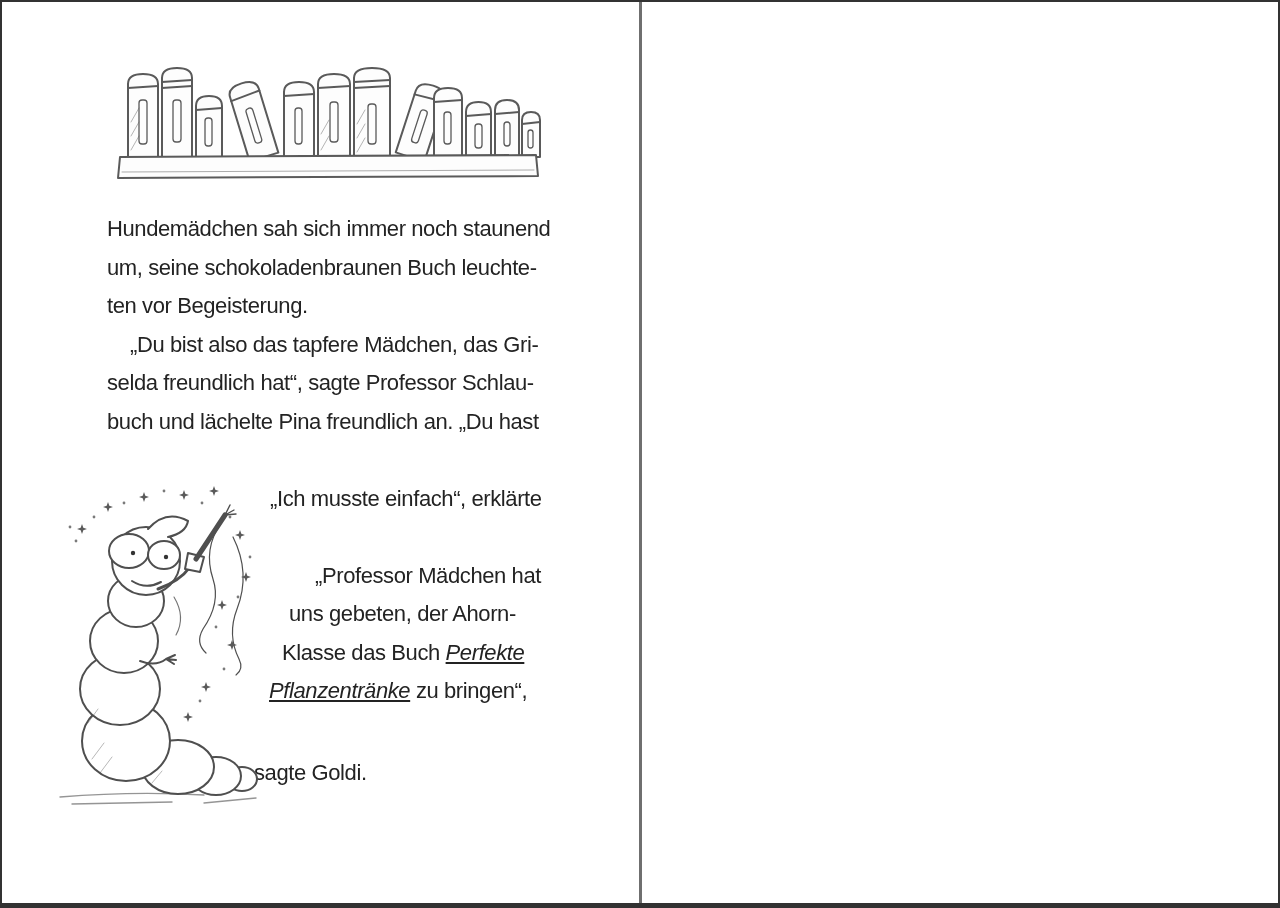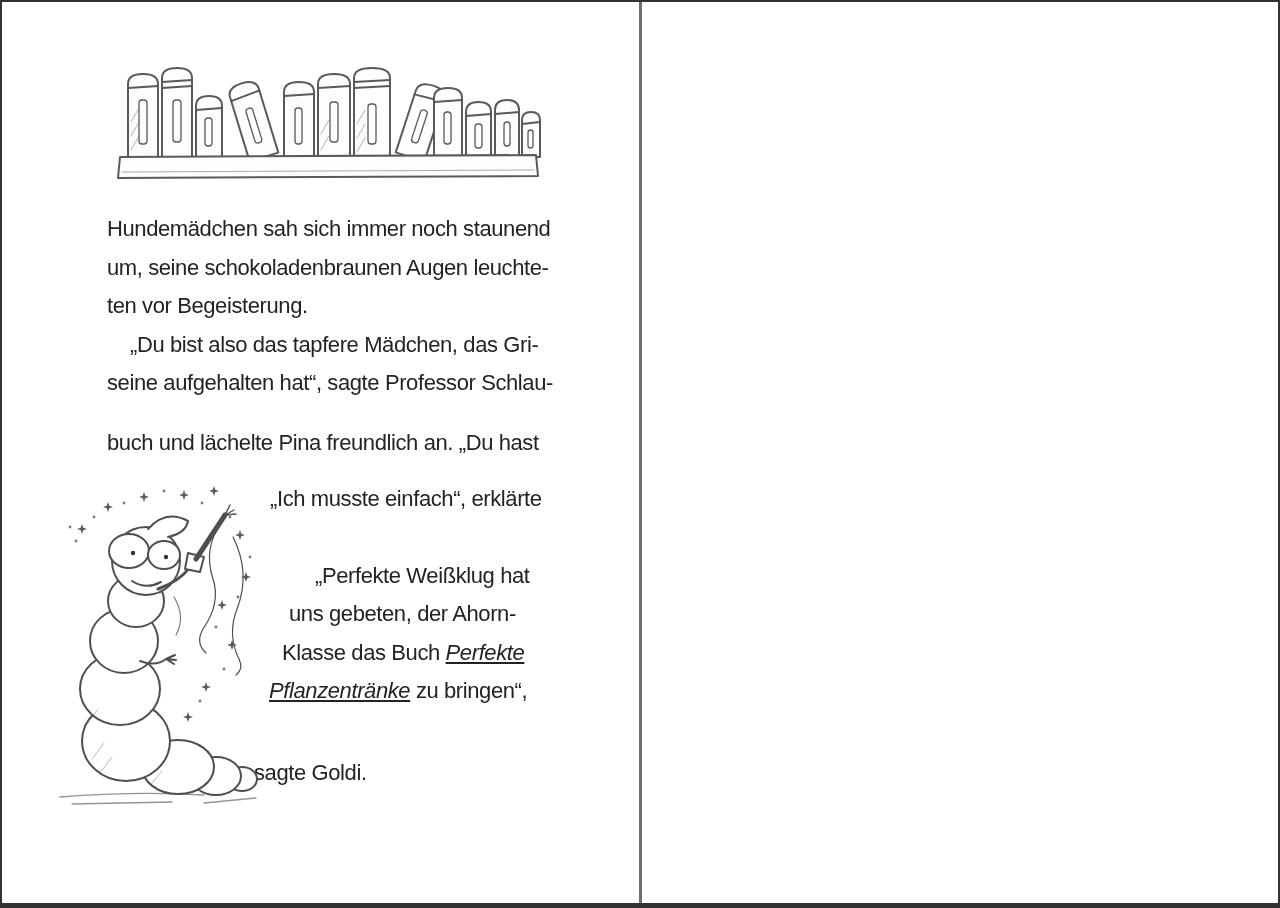--- a/index.html
+++ b/index.html
@@ -76,27 +76,27 @@
         <path d="M410,103 L410,66 Q410,58 419,58 Q428,58 428,66 L428,103 Z"></path>
         <path d="M410,70 L428,68" fill="none"></path>
         <rect x="416" y="76" width="5" height="18" rx="2.5" fill="none" stroke-width="1.3"></rect>
 
         <path d="M8,103 L424,101 L426,122 L6,124 Z"></path>
         <path d="M10,118 L422,116" fill="none" stroke-width="1" opacity="0.5"></path>
       </g>
     </svg>
 
     <div class="tl" style="left:105px;top:212px">Hundemädchen sah sich immer noch staunend</div>
-    <div class="tl" style="left:105px;top:251px">um, seine schokoladenbraunen Augen leuchte-</div>
+    <div class="tl" style="left:105px;top:251px">um, seine schokoladenbraunen Buch leuchte-</div>
     <div class="tl" style="left:105px;top:289px">ten vor Begeisterung.</div>
     <div class="tl" style="left:128px;top:328px">„Du bist also das tapfere Mädchen, das Gri-</div>
-    <div class="tl" style="left:105px;top:366px">seine aufgehalten hat“, sagte Professor Schlau-</div>
-    <div class="tl" style="left:105px;top:426px">buch und lächelte Pina freundlich an. „Du hast</div>
+    <div class="tl" style="left:105px;top:366px">selda freundlich hat“, sagte Professor Schlau-</div>
+    <div class="tl" style="left:105px;top:405px">buch und lächelte Pina freundlich an. „Du hast</div>
     <div class="tl" style="left:268px;top:482px">„Ich musste einfach“, erklärte</div>
-    <div class="tl" style="left:313px;top:559px">„Perfekte Weißklug hat</div>
+    <div class="tl" style="left:313px;top:559px">„Professor Mädchen hat</div>
     <div class="tl" style="left:287px;top:597px">uns gebeten, der Ahorn-</div>
     <div class="tl" style="left:280px;top:636px"><span>Klasse das Buch </span><span class="it">Perfekte</span></div>
     <div class="tl" style="left:267px;top:674px"><span class="it">Pflanzentränke</span><span> zu bringen“,</span></div>
     <div class="tl" style="left:252px;top:756px">sagte Goldi.</div>
 
     <svg class="ill" style="left:52px;top:475px" width="210" height="335" viewBox="0 0 210 335" aria-label="bookworm-waving-magic-wand-with-sparkles">
       <g stroke="#4f4f4f" stroke-width="2" fill="#ffffff" stroke-linecap="round" stroke-linejoin="round">
 
         <ellipse cx="188" cy="302" rx="15" ry="12"></ellipse>
         <ellipse cx="162" cy="299" rx="25" ry="19"></ellipse>

